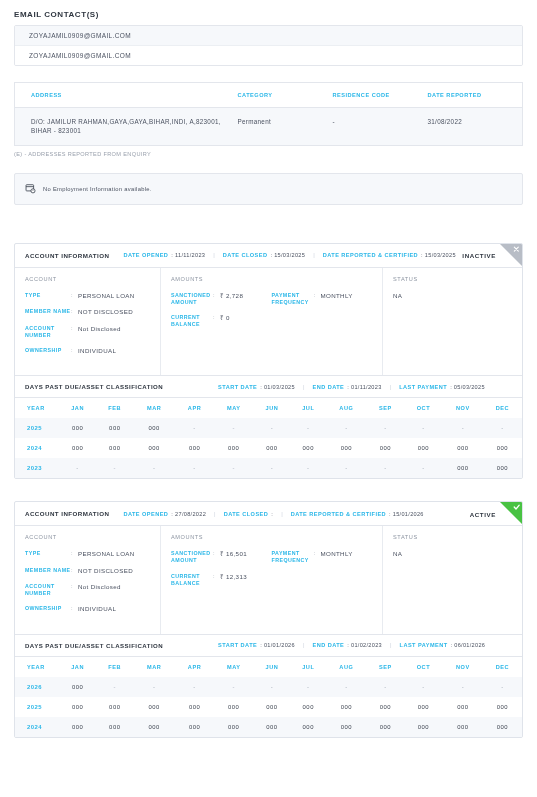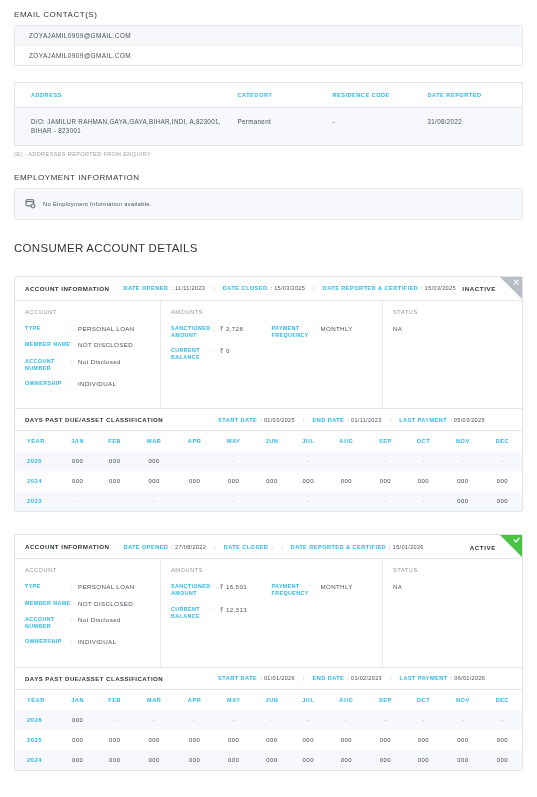--- a/index.html
+++ b/index.html
@@ -12,21 +12,21 @@
     min-height: 797px;
     font-family: "Liberation Sans", sans-serif;
     color: #3d4450;
     -webkit-font-smoothing: antialiased;
   }
   .page { padding: 0 14px; }
 
   
   .sec-title {
     font-size: 8px;
-    font-weight: normal;
+    font-weight: bold;
     letter-spacing: 0.55px;
     color: #2f3640;
     margin: 0 0 6px 0;
     text-transform: uppercase;
   }
   .sec-title.big {
     font-size: 11.5px;
     letter-spacing: 0.3px;
     color: #2f3640;
   }
@@ -298,35 +298,33 @@
         <td>D/O: JAMILUR RAHMAN,GAYA,GAYA,BIHAR,INDI, A,823001, BIHAR - 823001</td>
         <td>Permanent</td>
         <td>-</td>
         <td>31/08/2022</td>
       </tr>
     </tbody>
   </table>
   <div class="footnote">(e) - ADDRESSES REPORTED FROM ENQUIRY</div>
 
   <div class="gap-md"></div>
-  <div class="sec-title">EMPLOYMENT INFORMATION</div>
   <div class="empty-banner">
     <span class="ic-nodata">
       <svg width="11" height="11" viewBox="0 0 16 16">
         <rect x="1.5" y="2.5" width="11" height="9" rx="1" fill="none" stroke="#3d4450" stroke-width="1.2"></rect>
         <line x1="1.5" y1="5.3" x2="12.5" y2="5.3" stroke="#3d4450" stroke-width="1.2"></line>
         <circle cx="11.6" cy="11.4" r="3" fill="#fff" stroke="#3d4450" stroke-width="1.2"></circle>
         <line x1="11.6" y1="9.8" x2="11.6" y2="11.4" stroke="#3d4450" stroke-width="1"></line>
       </svg>
     </span>
     <span class="txt">No Employment Information available.</span>
   </div>
 
   <div class="gap-lg"></div>
-  <div class="sec-title big">CONSUMER ACCOUNT DETAILS</div>
 
   <div class="gap-md"></div>
   <div class="acct-card">
     <div class="acct-head">
       <span class="hd-title">ACCOUNT INFORMATION</span>
       <span class="meta">
         <span class="k">DATE OPENED</span>
         <span class="v">: <span>11/11/2023</span></span>
       </span>
       <span class="sep">|</span>

